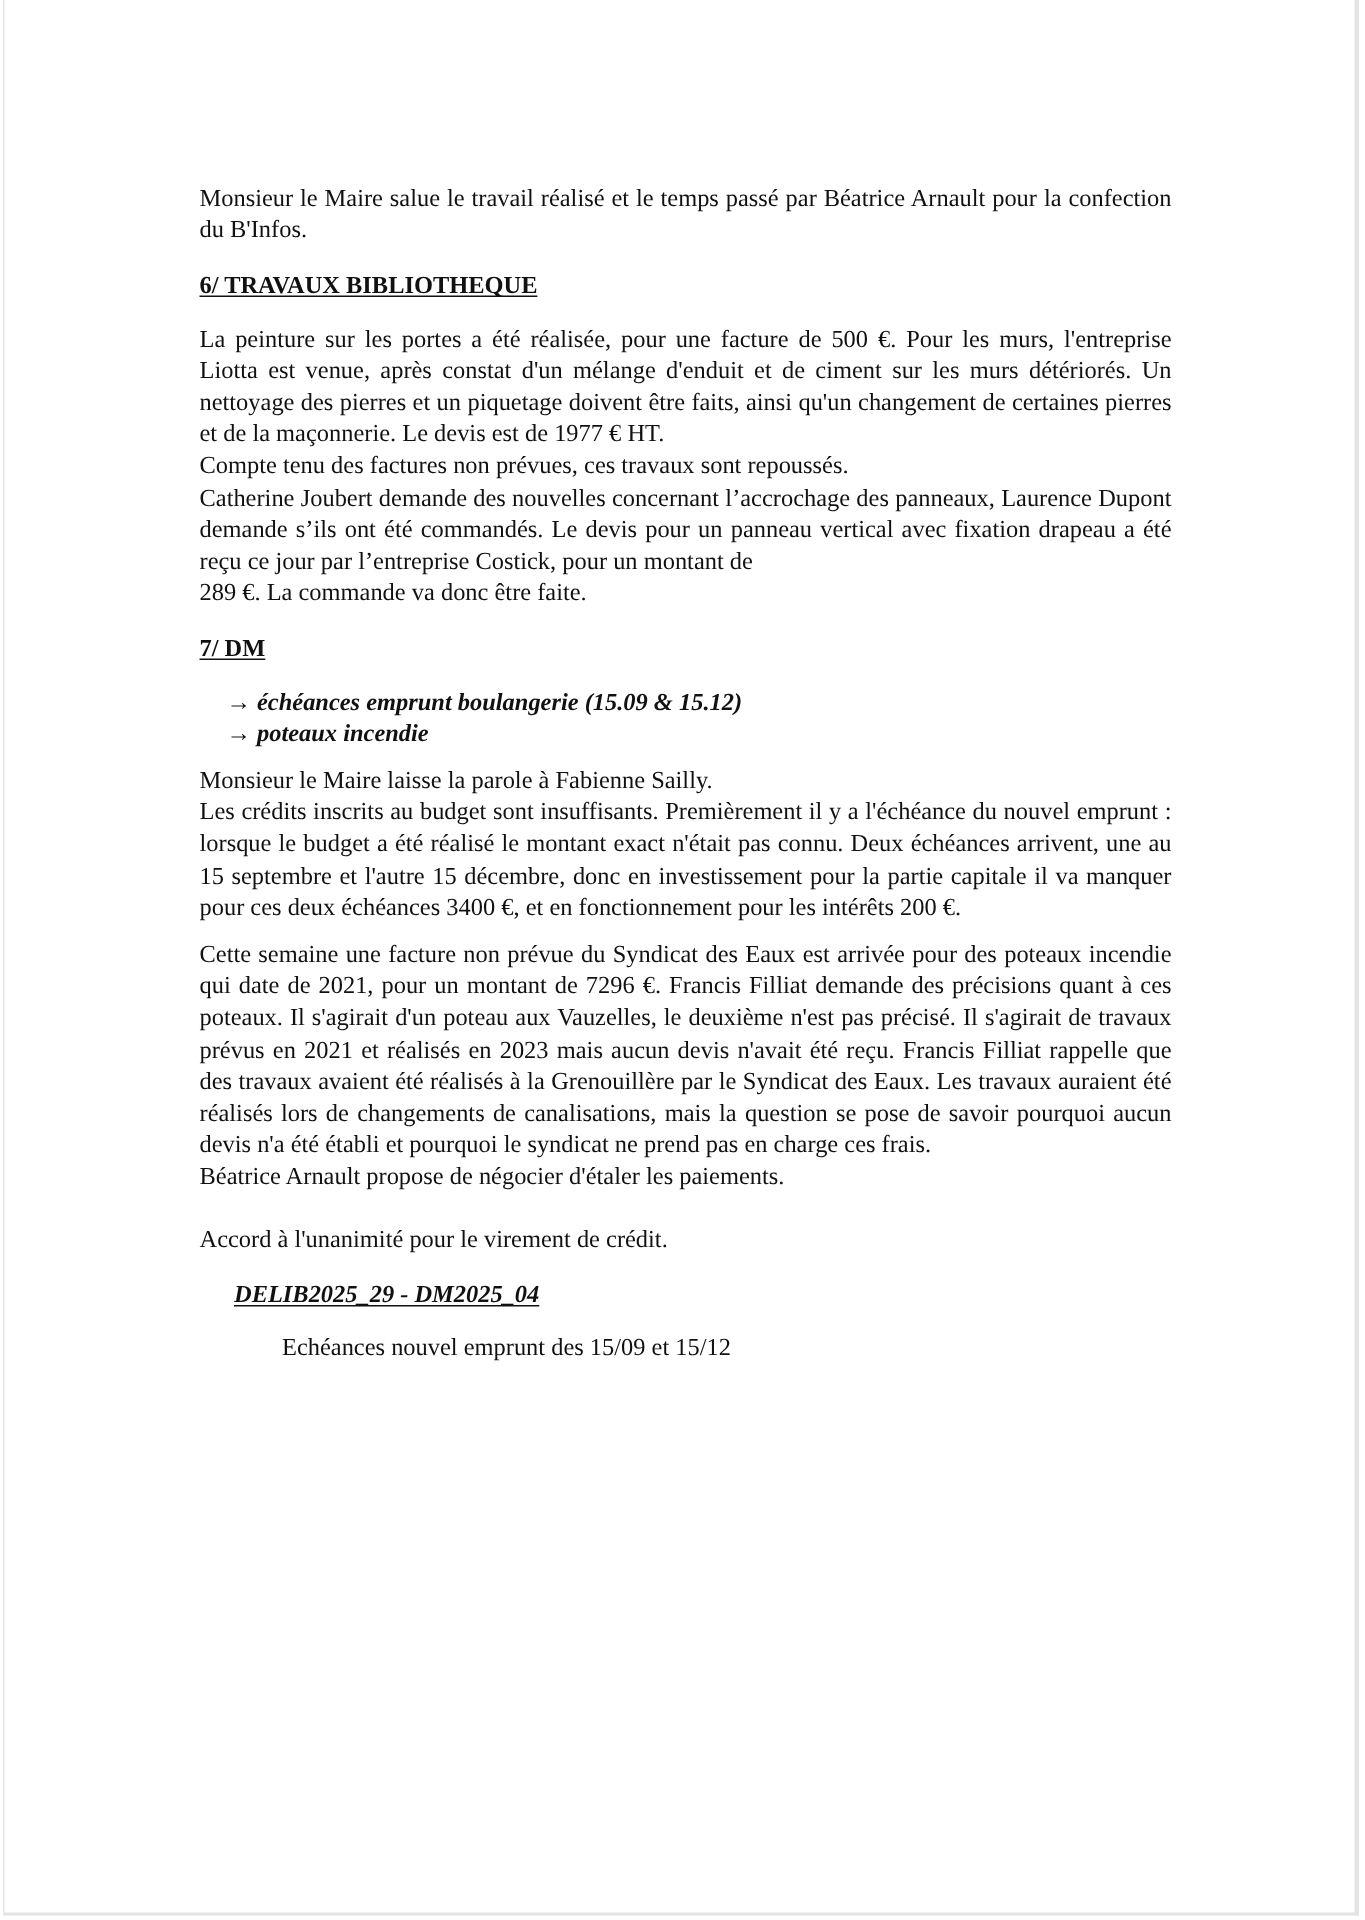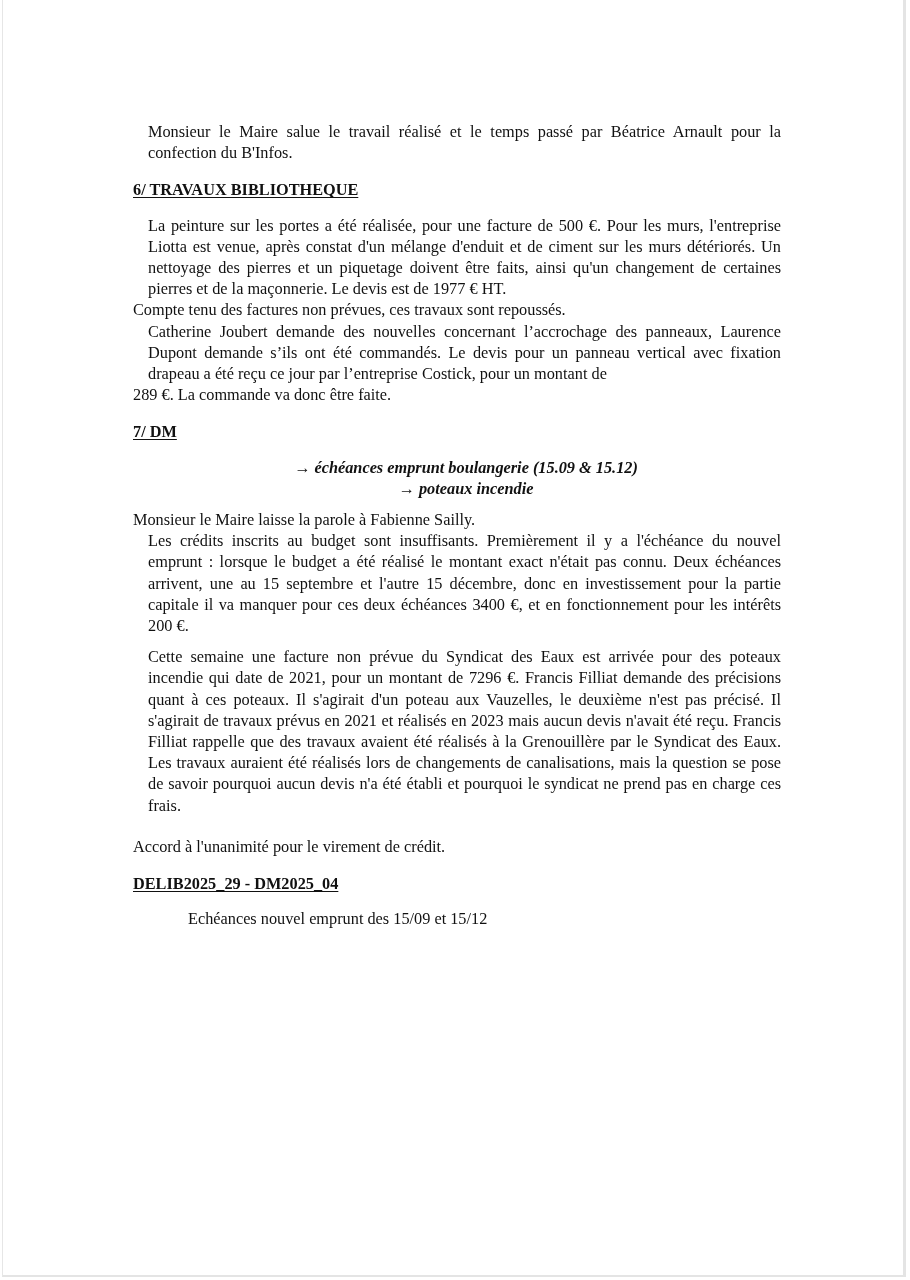--- a/index.html
+++ b/index.html
@@ -33,37 +33,37 @@
       font-family: "Liberation Serif", serif;
       font-size: 16.3px;
       line-height: 21.2px;
       color: #111111;
     }
     p {
       margin: 0;
     }
     .justify {
       text-align: justify;
-      margin-left: 15px;
     }
     .heading {
       font-weight: bold;
       text-decoration: underline;
       text-underline-offset: 2px;
     }
     .arrow-item {
       font-weight: bold;
       font-style: italic;
       padding-left: 18px;
-      text-align: center;
     }
     .delib {
       font-weight: bold;
+      font-style: italic;
       text-decoration: underline;
       text-underline-offset: 2px;
+      margin-left: 23px;
     }
     .indent-item {
       padding-left: 55px;
     }
     .gap-s { height: 10px; }
     .gap-m { height: 14px; }
     .gap-l { height: 16px; }
   </style>
 </head>
 <body>
@@ -88,20 +88,21 @@
 
     <p class="arrow-item">→ échéances emprunt boulangerie (15.09 &amp; 15.12)</p>
     <p class="arrow-item">→ poteaux incendie</p>
 
     <div class="gap-s"></div>
     <p>Monsieur le Maire laisse la parole à Fabienne Sailly.</p>
     <p class="justify">Les crédits inscrits au budget sont insuffisants. Premièrement il y a l'échéance du nouvel emprunt : lorsque le budget a été réalisé le montant exact n'était pas connu. Deux échéances arrivent, une au 15 septembre et l'autre 15 décembre, donc en investissement pour la partie capitale il va manquer pour ces deux échéances 3400 €, et en fonctionnement pour les intérêts 200 €.</p>
 
     <div class="gap-s"></div>
     <p class="justify">Cette semaine une facture non prévue du Syndicat des Eaux est arrivée pour des poteaux incendie qui date de 2021, pour un montant de 7296 €. Francis Filliat demande des précisions quant à ces poteaux. Il s'agirait d'un poteau aux Vauzelles, le deuxième n'est pas précisé. Il s'agirait de travaux prévus en 2021 et réalisés en 2023 mais aucun devis n'avait été reçu. Francis Filliat rappelle que des travaux avaient été réalisés à la Grenouillère par le Syndicat des Eaux. Les travaux auraient été réalisés lors de changements de canalisations, mais la question se pose de savoir pourquoi aucun devis n'a été établi et pourquoi le syndicat ne prend pas en charge ces frais.</p>
+    <p>Béatrice Arnault propose de négocier d'étaler les paiements.</p>
 
     <div class="gap-s"></div>
 
     <div class="gap-s"></div>
     <p>Accord à l'unanimité pour le virement de crédit.</p>
 
     <div class="gap-l"></div>
     <p class="delib">DELIB2025_29 - DM2025_04</p>
     <div class="gap-m"></div>
 

